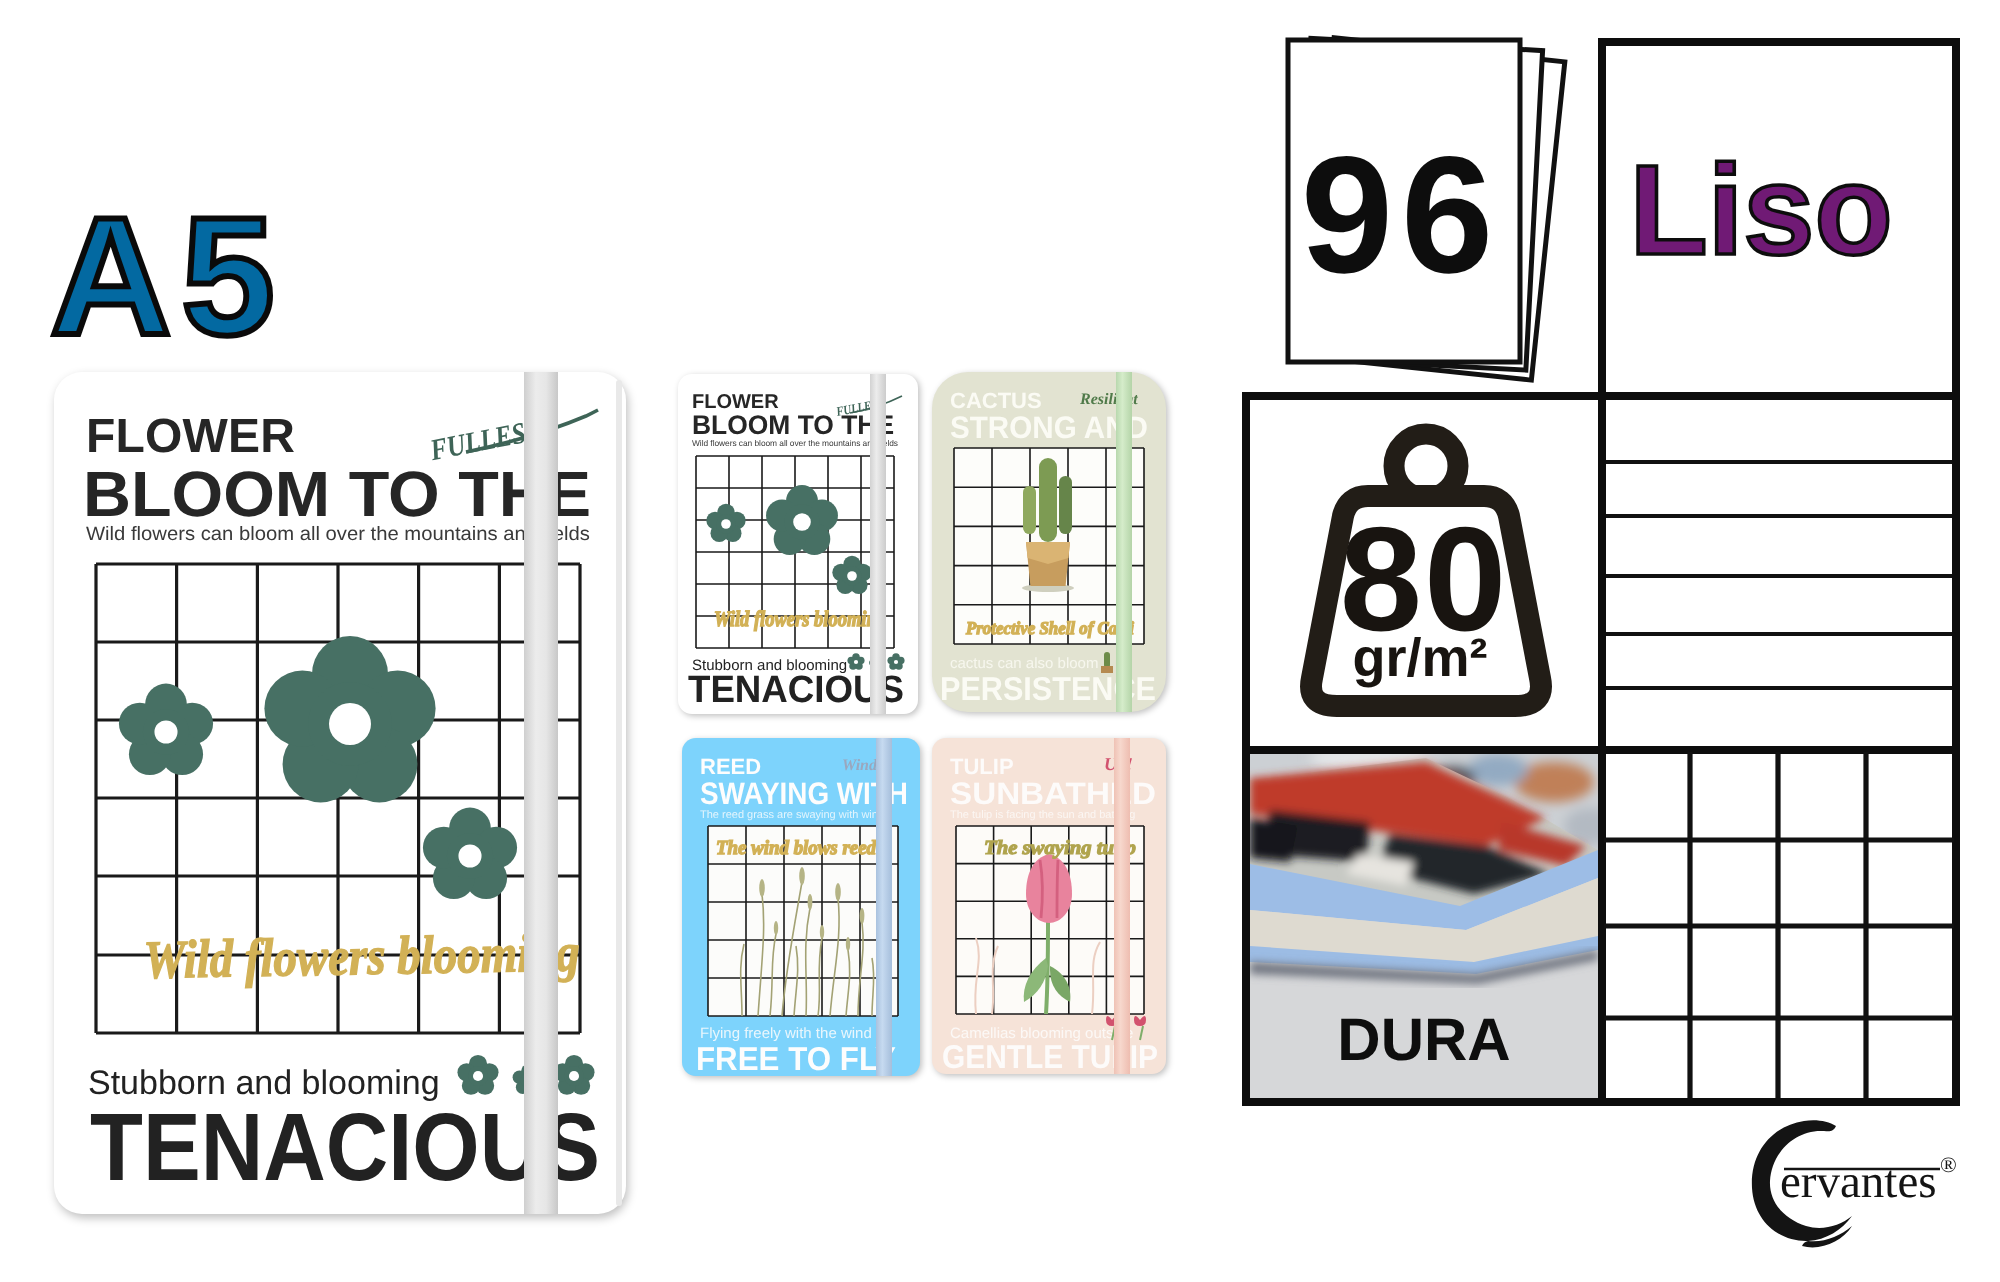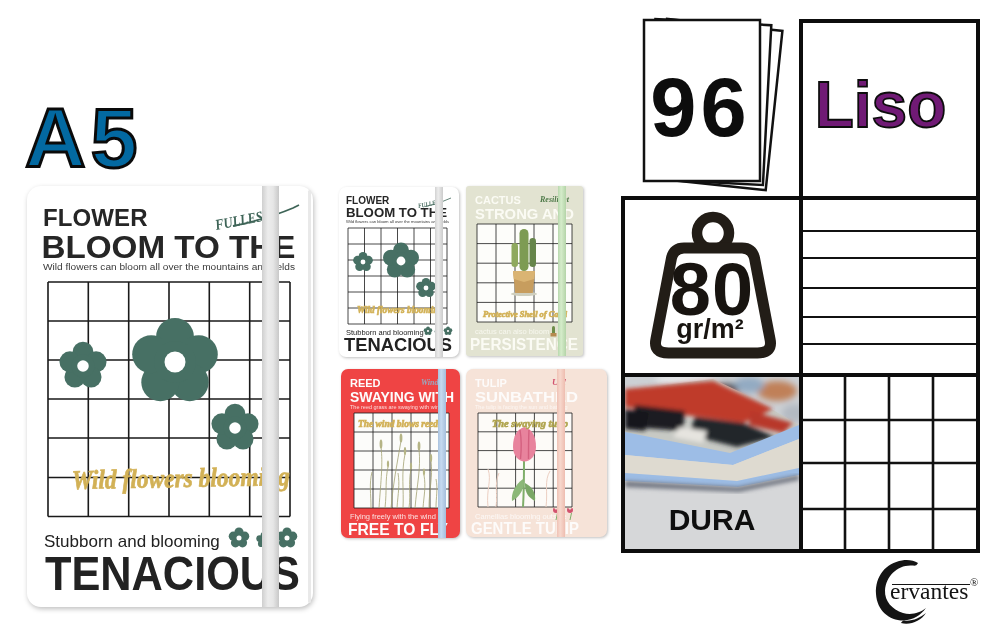--- a/index.html
+++ b/index.html
@@ -79,21 +79,21 @@
   <text x="18" y="126" font-size="11" font-style="italic" font-weight="bold" font-family="Liberation Serif, serif" fill="#d2b156" stroke="#d2b156" stroke-width="0.7" textLength="86" lengthAdjust="spacingAndGlyphs">Wild flowers blooming</text>
   <text x="7" y="148" font-size="7.5" fill="#222">Stubborn and blooming</text>
   <use href="#flowerW" transform="translate(89,144) scale(0.1)"></use>
   <use href="#flowerW" transform="translate(99,145) scale(0.08)"></use>
   <use href="#flowerW" transform="translate(109,144) scale(0.1)"></use>
   <text x="5" y="164" font-size="19" font-weight="bold" fill="#222" textLength="108" lengthAdjust="spacingAndGlyphs" style="-webkit-text-stroke:0.5px #222">TENACIOUS</text>
 </svg>
 <div class="abs" style="left:96px;top:0;width:8px;height:170px;background:linear-gradient(90deg,#d2d2d2,#ececec 40%,#cccccc)"></div>
 </div>
 
-<div class="abs" style="left:466px;top:186px;width:117px;height:170px;background:#e2e3d1;border-radius:3px;box-shadow:1px 1px 3px rgba(0,0,0,.25);">
+<div class="abs" style="left:466px;top:186px;width:117px;height:170px;background:#e2e3d1;border-radius:18px;box-shadow:1px 1px 3px rgba(0,0,0,.25);">
 <svg width="117" height="170" viewBox="0 0 117 170" style="position:absolute;left:0;top:0">
   <text x="9" y="18" font-size="11" font-weight="bold" fill="#fbfbf4">CACTUS</text>
   <text x="9" y="33" font-size="15.5" font-weight="bold" fill="#fbfbf4" textLength="99" lengthAdjust="spacingAndGlyphs" style="-webkit-text-stroke:0.4px #fbfbf4">STRONG AND</text>
   <text x="74" y="16" font-size="8" font-style="italic" font-weight="bold" font-family="Liberation Serif, serif" fill="#4f7a49">Resilient</text>
   <rect x="11" y="38" width="95" height="98" fill="#fdfdfa"></rect>
   <g stroke="#1a1a1a" stroke-width="0.8">
     <path d="M11 38 H106 M11 57.6 H106 M11 77.2 H106 M11 96.8 H106 M11 116.4 H106 M11 136 H106"></path>
     <path d="M11 38 V136 M30 38 V136 M49 38 V136 M68 38 V136 M87 38 V136 M106 38 V136"></path>
   </g>
 
@@ -113,21 +113,21 @@
       </g>
   <g fill="#b58a50">
         <rect x="84.5" y="147" width="6" height="3.5"></rect>
         <rect x="94" y="147" width="5" height="3"></rect>
       </g>
   <text x="4" y="164" font-size="16.5" font-weight="bold" fill="#fbfbf4" textLength="108" lengthAdjust="spacingAndGlyphs" style="-webkit-text-stroke:0.4px #fbfbf4">PERSISTENCE</text>
 </svg>
 <div class="abs" style="left:92px;top:0;width:8px;height:170px;background:linear-gradient(90deg,#b8d8ae,#d5ecca 40%,#b4d4a8)"></div>
 </div>
 
-<div class="abs" style="left:341px;top:369px;width:119px;height:169px;background:#ef4444;border-radius:7px;box-shadow:1px 1px 3px rgba(0,0,0,.25);">
+<div class="abs" style="left:341px;top:369px;width:119px;height:169px;background:#7dd3fc;border-radius:7px;box-shadow:1px 1px 3px rgba(0,0,0,.25);">
 <svg width="119" height="169" viewBox="0 0 119 169" style="position:absolute;left:0;top:0">
   <text x="9" y="18" font-size="11" font-weight="bold" fill="#fdfdfd">REED</text>
   <text x="9" y="33" font-size="15.5" font-weight="bold" fill="#fdfdfd" textLength="104" lengthAdjust="spacingAndGlyphs" style="-webkit-text-stroke:0.4px #fdfdfd">SWAYING WITH</text>
   <text x="80" y="16" font-size="8" font-style="italic" font-weight="bold" font-family="Liberation Serif, serif" fill="#9aa7be">Wind</text>
   <text x="9" y="40" font-size="5.5" fill="#fdfdfd" opacity="0.8">The reed grass are swaying with wind</text>
   <rect x="13" y="44" width="95" height="95" fill="#fcfcfa"></rect>
   <g stroke="#1a1a1a" stroke-width="0.8">
     <path d="M13 44 H108 M13 63 H108 M13 82 H108 M13 101 H108 M13 120 H108 M13 139 H108"></path>
     <path d="M13 44 V139 M32 44 V139 M51 44 V139 M70 44 V139 M89 44 V139 M108 44 V139"></path>
   </g>
@@ -155,21 +155,21 @@
     <ellipse cx="70" cy="97" rx="1.1" ry="3.5"></ellipse>
     <ellipse cx="83" cy="103" rx="1.1" ry="3.5"></ellipse>
   </g>
   <text x="17" y="58" font-size="10" font-style="italic" font-weight="bold" font-family="Liberation Serif, serif" fill="#d2b156" stroke="#d2b156" stroke-width="0.7" textLength="80" lengthAdjust="spacingAndGlyphs">The wind blows reed</text>
   <text x="9" y="150" font-size="7.5" fill="#fdfdfd" opacity="0.85">Flying freely with the wind</text>
   <text x="7" y="166" font-size="16.5" font-weight="bold" fill="#fdfdfd" textLength="100" lengthAdjust="spacingAndGlyphs" style="-webkit-text-stroke:0.4px #fdfdfd">FREE TO FLY</text>
 </svg>
 <div class="abs" style="left:97px;top:0;width:8px;height:169px;background:linear-gradient(90deg,#a9c2de,#c6daf0 40%,#a5bedb)"></div>
 </div>
 
-<div class="abs" style="left:466px;top:369px;width:141px;height:168px;background:#f6e3d8;border-radius:7px;box-shadow:1px 1px 3px rgba(0,0,0,.25);">
+<div class="abs" style="left:466px;top:369px;width:117px;height:168px;background:#f6e3d8;border-radius:7px;box-shadow:1px 1px 3px rgba(0,0,0,.25);">
 <svg width="117" height="168" viewBox="0 0 117 168" style="position:absolute;left:0;top:0">
   <text x="9" y="18" font-size="11" font-weight="bold" fill="#fdfbfa">TULIP</text>
   <text x="9" y="33" font-size="15.5" font-weight="bold" fill="#fdfbfa" textLength="103" lengthAdjust="spacingAndGlyphs" style="-webkit-text-stroke:0.4px #fdfbfa">SUNBATHED</text>
   <text x="86" y="16" font-size="9" font-style="italic" font-weight="bold" font-family="Liberation Serif, serif" fill="#d2526e">Up!</text>
   <text x="9" y="40" font-size="5.5" fill="#fdfbfa" opacity="0.8">The tulip is facing the sun and bathing</text>
   <rect x="12" y="44" width="94" height="94" fill="#fdfbf8"></rect>
   <g stroke="#1a1a1a" stroke-width="0.8">
     <path d="M12 44 H106 M12 62.8 H106 M12 81.6 H106 M12 100.4 H106 M12 119.2 H106 M12 138 H106"></path>
     <path d="M12 44 V138 M30.8 44 V138 M49.6 44 V138 M68.4 44 V138 M87.2 44 V138 M106 44 V138"></path>
   </g>

